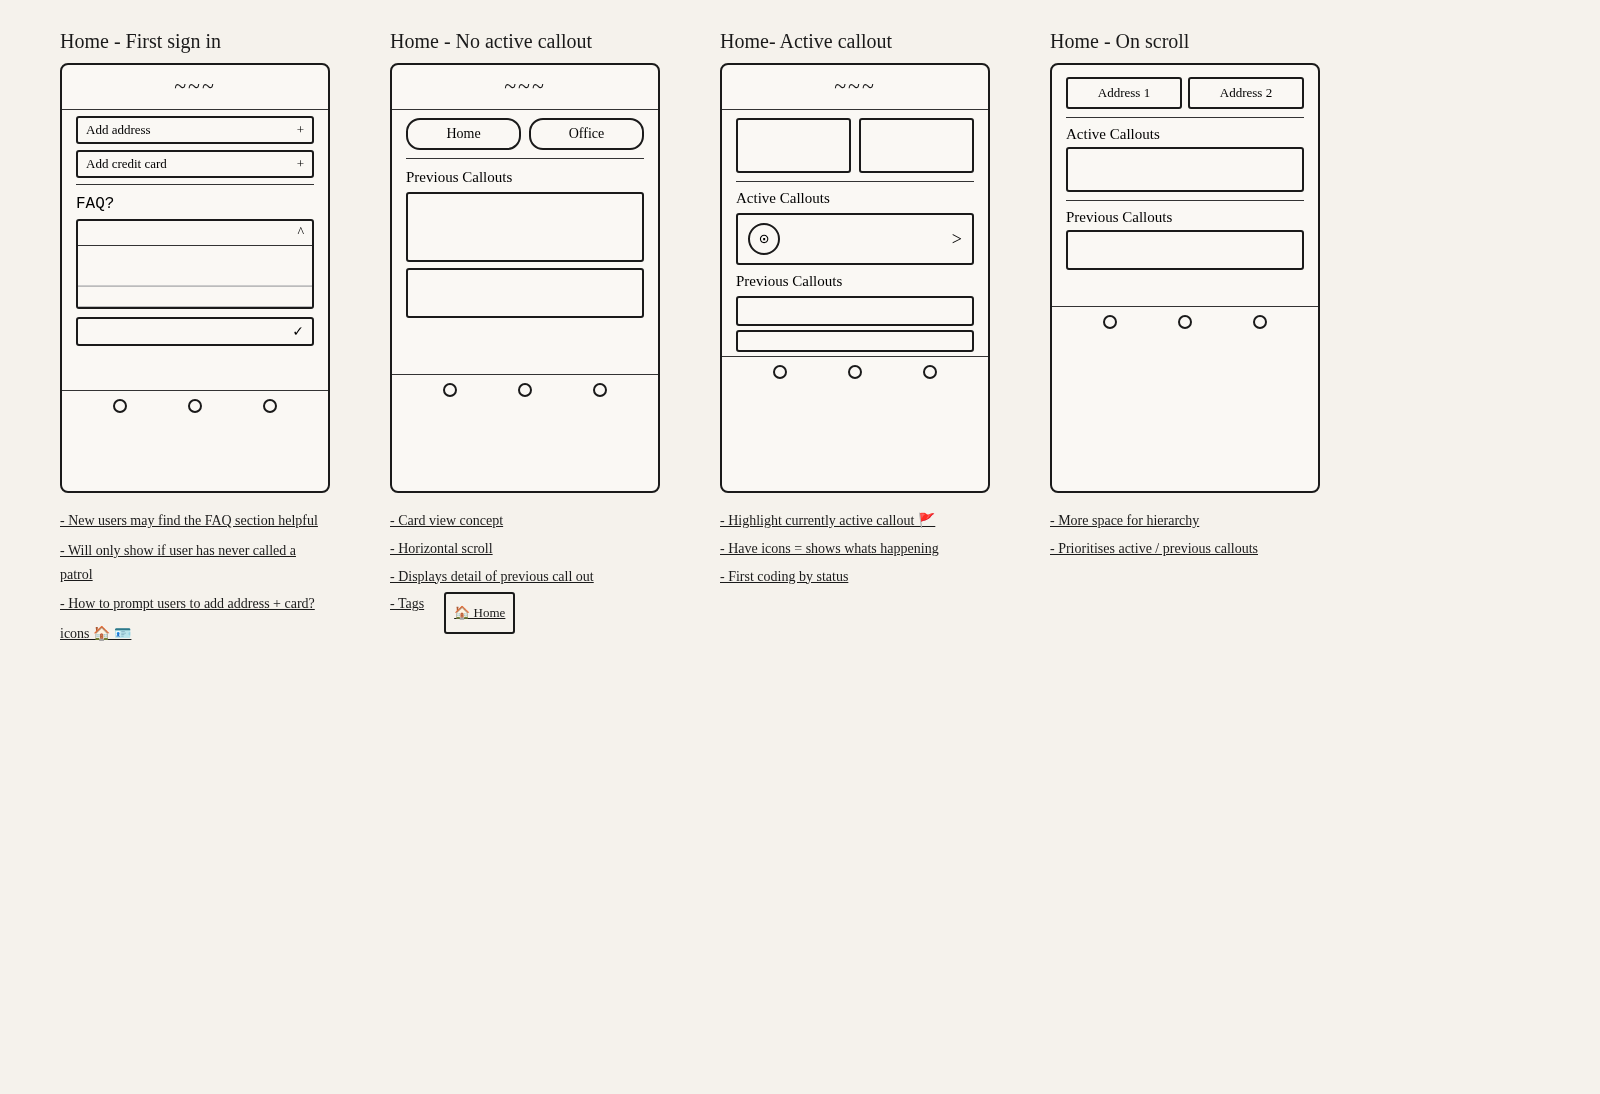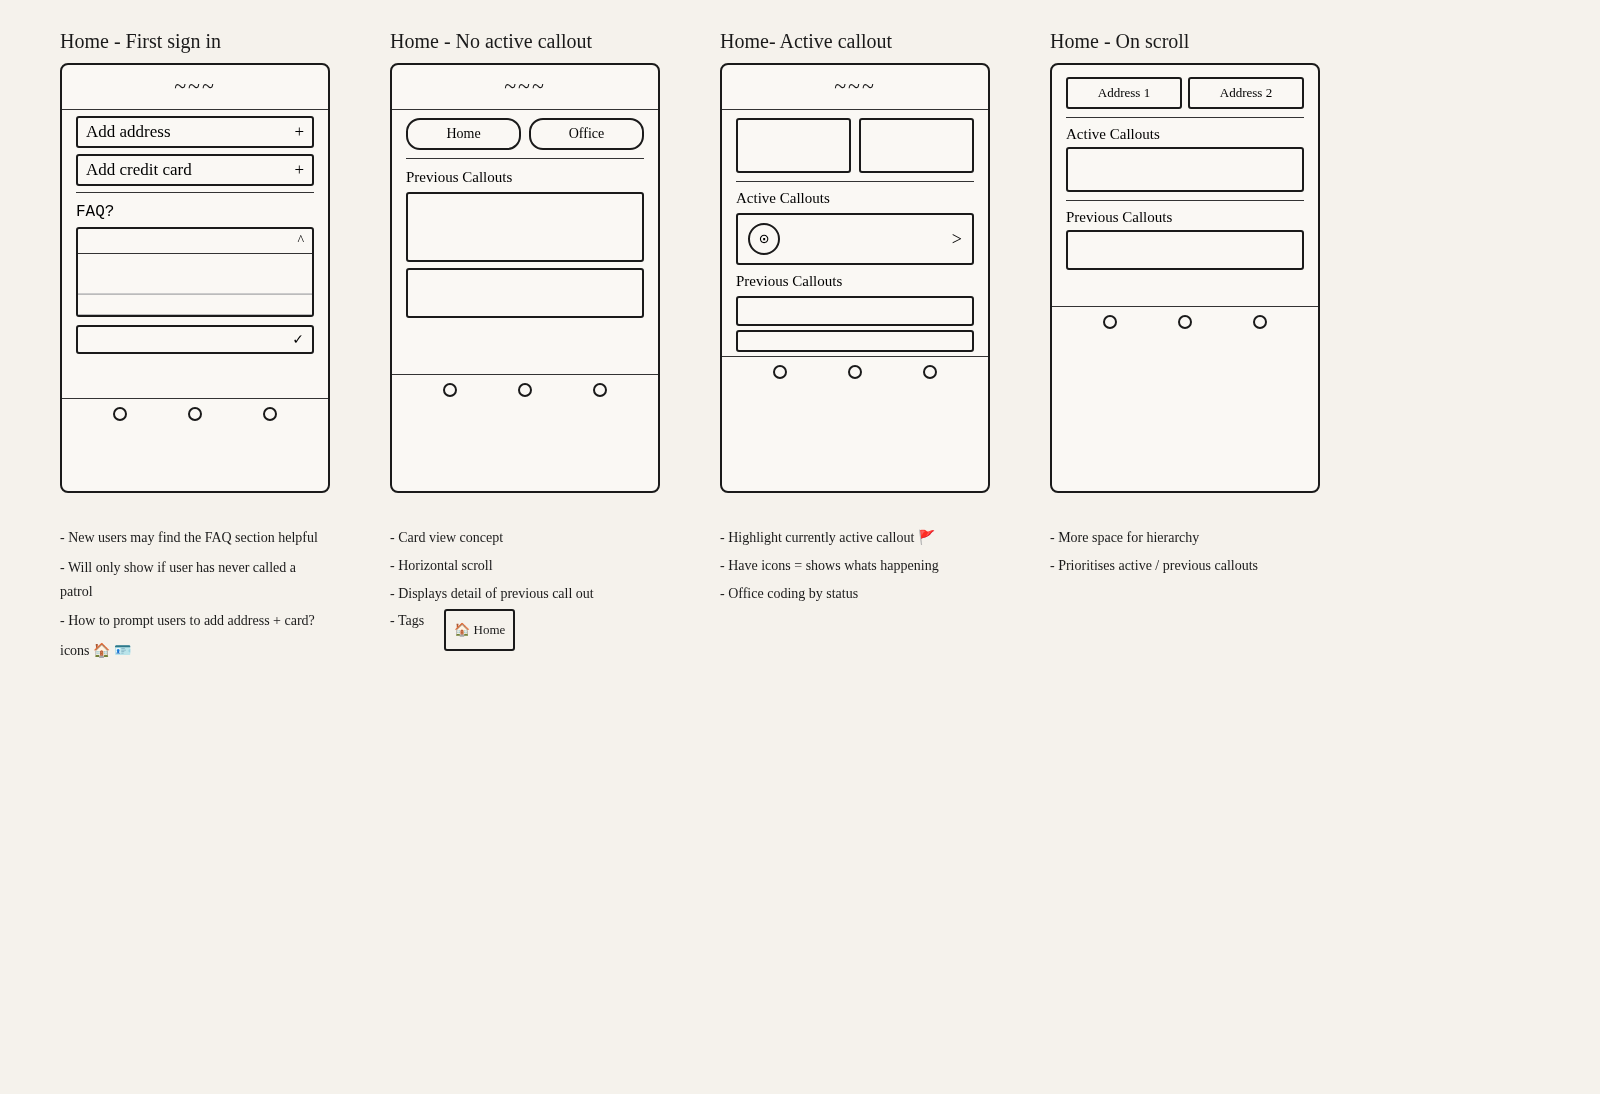--- a/index.html
+++ b/index.html
@@ -71,26 +71,27 @@
     .nav-dot {
       width: 14px;
       height: 14px;
       border: 2px solid #1a1a1a;
       border-radius: 50%;
       background: transparent;
     }
 
     
     .notes-section {
-      margin-top: 33px;
+      margin-top: 16px;
       font-family: 'Comic Sans MS', 'Segoe Script', cursive;
       font-size: 14px;
       color: #1a1a1a;
       line-height: 1.7;
       max-width: 290px;
+      text-decoration: underline;
     }
 
     
     .wf1-frame {
       width: 270px;
       height: 430px;
     }
 
     .wf1-content {
       padding: 0 14px;
@@ -98,21 +99,21 @@
 
     .wf1-add-row {
       display: flex;
       align-items: center;
       justify-content: space-between;
       border: 2px solid #1a1a1a;
       border-radius: 3px;
       padding: 4px 8px;
       margin: 6px 0;
       font-family: 'Comic Sans MS', cursive;
-      font-size: 17px;
+      font-size: 13px;
     }
 
     .wf1-faq {
       font-family: Liberation Mono, monospace;
       font-size: 16px;
       margin: 10px 0 6px 0;
     }
 
     .wf1-accordion {
       border: 2px solid #1a1a1a;
@@ -440,21 +441,21 @@
       </div>
 
       <div class="notes-section">
         <div style="margin-bottom: 4px;">
           <span>- Highlight currently active callout 🚩</span>
         </div>
         <div style="margin-bottom: 4px;">
           <span>- Have icons = shows whats happening</span>
         </div>
         <div>
-          <span>- Office coding by status</span>
+          <span>- First coding by status</span>
         </div>
       </div>
     </div>
 
     <div class="wireframe-container">
       <div class="wireframe-title">Home - On scroll</div>
 
       <div class="phone-frame wf4-frame">
         <div class="wf4-content" style="padding-top: 8px;">
           <div class="wf4-address-row">

